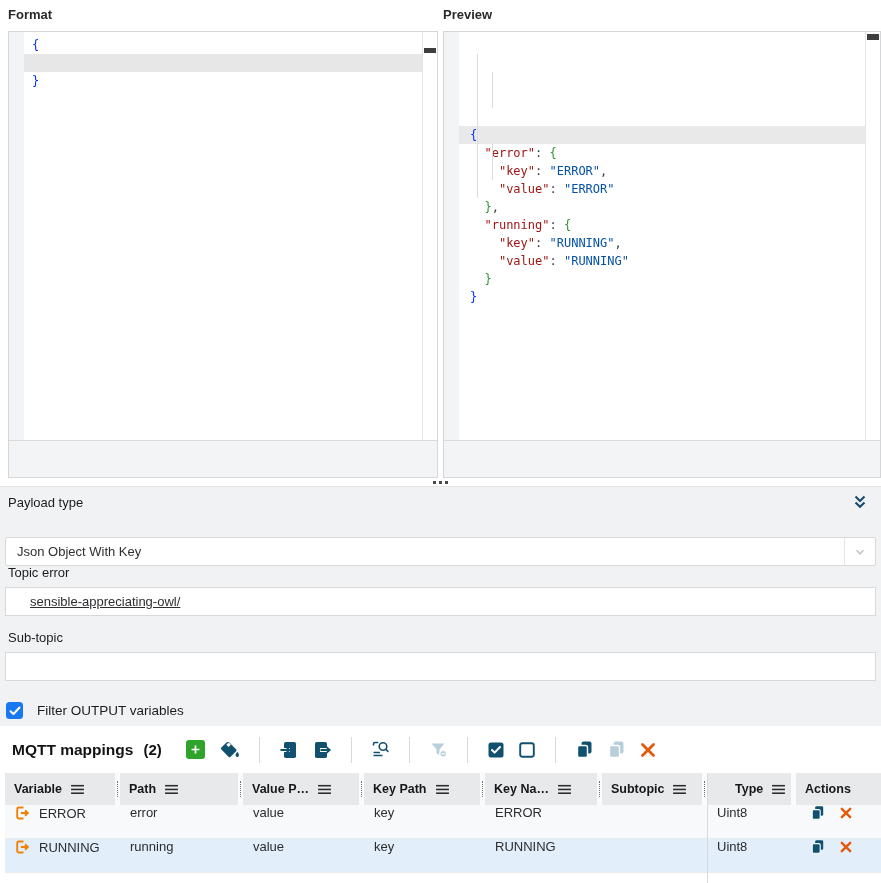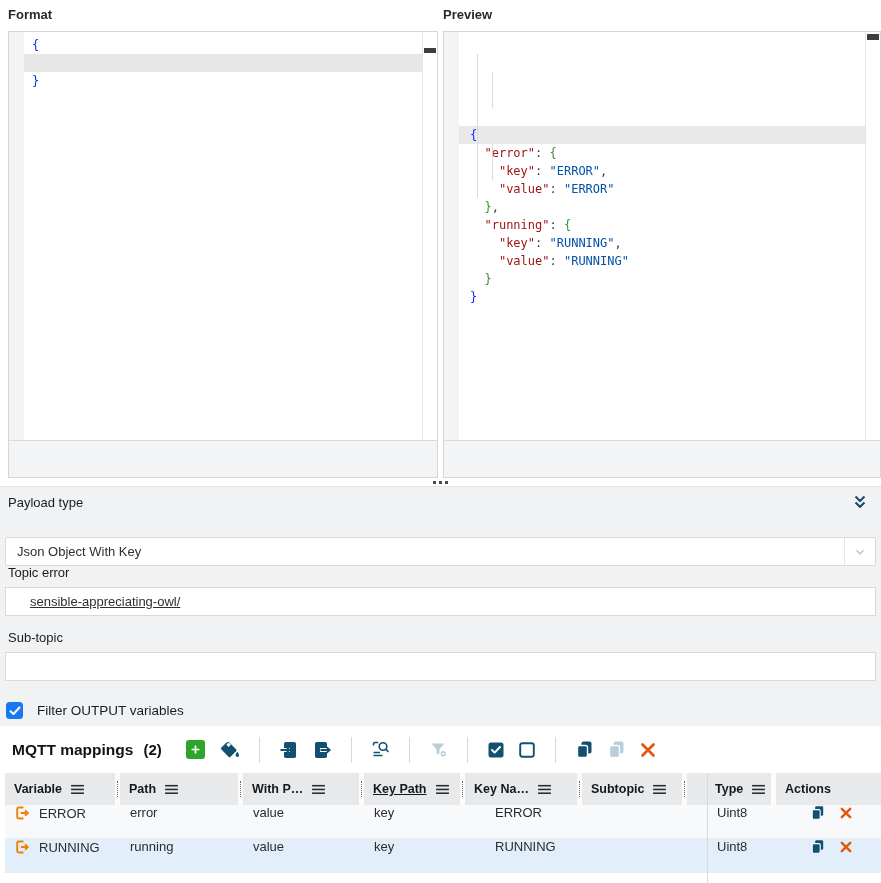--- a/index.html
+++ b/index.html
@@ -250,29 +250,29 @@
   <div class="th" style="width: 118px;">
     <span class="th-label">Path</span>
     <svg class="burger" width="13" height="11" viewBox="0 0 14 12">
       <rect y="1" width="14" height="1.7"></rect>
             <rect y="5.1" width="14" height="1.7"></rect>
             <rect y="9.2" width="14" height="1.7"></rect>
     </svg>
   </div>
 <div class="th-sep dots"></div>
   <div class="th" style="width: 116px;">
-    <span class="th-label">With P…</span>
-    <svg class="burger" width="13" height="11" viewBox="0 0 14 12">
-      <rect y="1" width="14" height="1.7"></rect>
-            <rect y="5.1" width="14" height="1.7"></rect>
-            <rect y="9.2" width="14" height="1.7"></rect>
-    </svg>
-  </div>
-<div class="th-sep dots"></div>
-  <div class="th" style="width: 96px; text-decoration: underline;">
+    <span class="th-label">Value P…</span>
+    <svg class="burger" width="13" height="11" viewBox="0 0 14 12">
+      <rect y="1" width="14" height="1.7"></rect>
+            <rect y="5.1" width="14" height="1.7"></rect>
+            <rect y="9.2" width="14" height="1.7"></rect>
+    </svg>
+  </div>
+<div class="th-sep dots"></div>
+  <div class="th" style="width: 116px;">
     <span class="th-label">Key Path</span>
     <svg class="burger" width="13" height="11" viewBox="0 0 14 12">
       <rect y="1" width="14" height="1.7"></rect>
             <rect y="5.1" width="14" height="1.7"></rect>
             <rect y="9.2" width="14" height="1.7"></rect>
     </svg>
   </div>
 <div class="th-sep dots"></div>
   <div class="th" style="width: 112px;">
     <span class="th-label">Key Na…</span>

